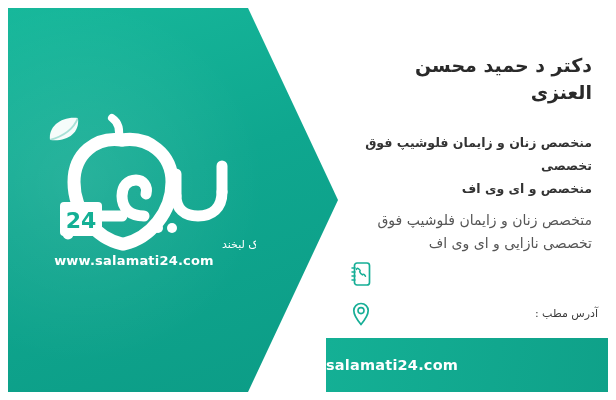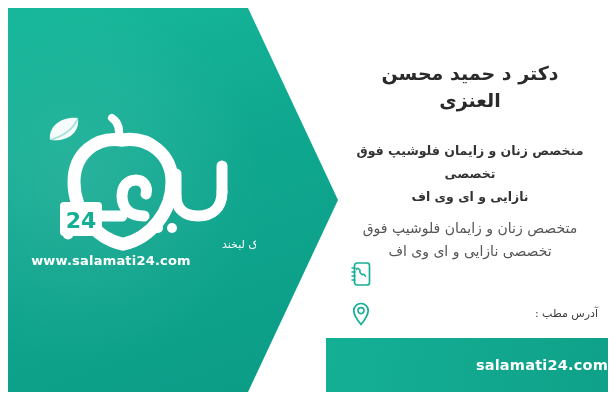--- a/index.html
+++ b/index.html
@@ -55,21 +55,21 @@
   
   .teal-bar {
     position: absolute;
     left: 318px;
     top: 330px;
     width: 282px;
     height: 54px;
     background: linear-gradient(100deg, #14b095 0%, #0fa189 100%);
     display: flex;
     align-items: center;
-    justify-content: flex-start;
+    justify-content: flex-end;
   }
   .teal-bar .site {
     color: #ffffff;
     font-size: 14.5px;
     font-weight: bold;
     letter-spacing: .2px;
     direction: ltr;
   }
 
   
@@ -77,41 +77,41 @@
     position: absolute;
     left: 18px;
     top: 88px;
     width: 230px;
     height: 175px;
   }
   .logo-svg { display: block; }
 
   .logo-url {
     position: absolute;
-    left: 8px;
+    left: 31px;
     top: 245px;
     width: 190px;
     text-align: center;
     color: #ffffff;
     font-size: 13px;
     font-weight: bold;
     direction: ltr;
     letter-spacing: .2px;
   }
 
   
   .content {
     position: absolute;
     left: 330px;
-    top: 12px;
+    top: 4px;
     width: 270px;
     height: 330px;
     padding: 0 16px 0 10px;
     box-sizing: border-box;
-    text-align: center;
+    text-align: right;
   }
 
   .doctor-name {
     margin-top: 40px;
     color: #2a2a2a;
     font-size: 19px;
     font-weight: bold;
     line-height: 1.4;
   }
 
@@ -195,21 +195,21 @@
 
         <text x="196" y="152" text-anchor="end" font-family="DejaVu Sans, sans-serif" font-size="11" fill="#ffffff">براحتی یک لبخند</text>
       </svg>
     </div>
 
     <div class="logo-url">www.salamati24.com</div>
 
     <div class="content">
       <div class="doctor-name">دکتر د حمید محسن العنزی</div>
       <div class="specialty">منخصص زنان و زایمان فلوشیپ فوق تخصصی</div>
-      <div class="specialty" style="margin-top:0">نازایی و ای وی اف</div>
+      <div class="specialty" style="margin-top:0">منخصص و ای وی اف</div>
       <div class="specialty-sub">متخصص زنان و زایمان فلوشیپ فوق تخصصی نازایی و ای وی اف</div>
     </div>
 
     <div class="contact-rows">
 
       <div class="contact-row">
         <span class="contact-icon">
           <svg width="22" height="26" viewBox="0 0 22 26" xmlns="http://www.w3.org/2000/svg">
             <rect x="4.5" y="2" width="15" height="22" rx="2.5" fill="none" stroke="#16ae96" stroke-width="1.7"></rect>
             <path d="M9 8.5 C 9 7.5 10 7 10.8 7.6 L12.2 8.8 C 12.9 9.4 12.7 10.2 12.2 10.8 C 12.7 12.2 13.6 13.2 14.9 13.8 C 15.5 13.3 16.3 13.1 16.9 13.8 L18 15.2" fill="none" stroke="#16ae96" stroke-width="1.5" stroke-linecap="round" transform="translate(-2.5,0)"></path>

